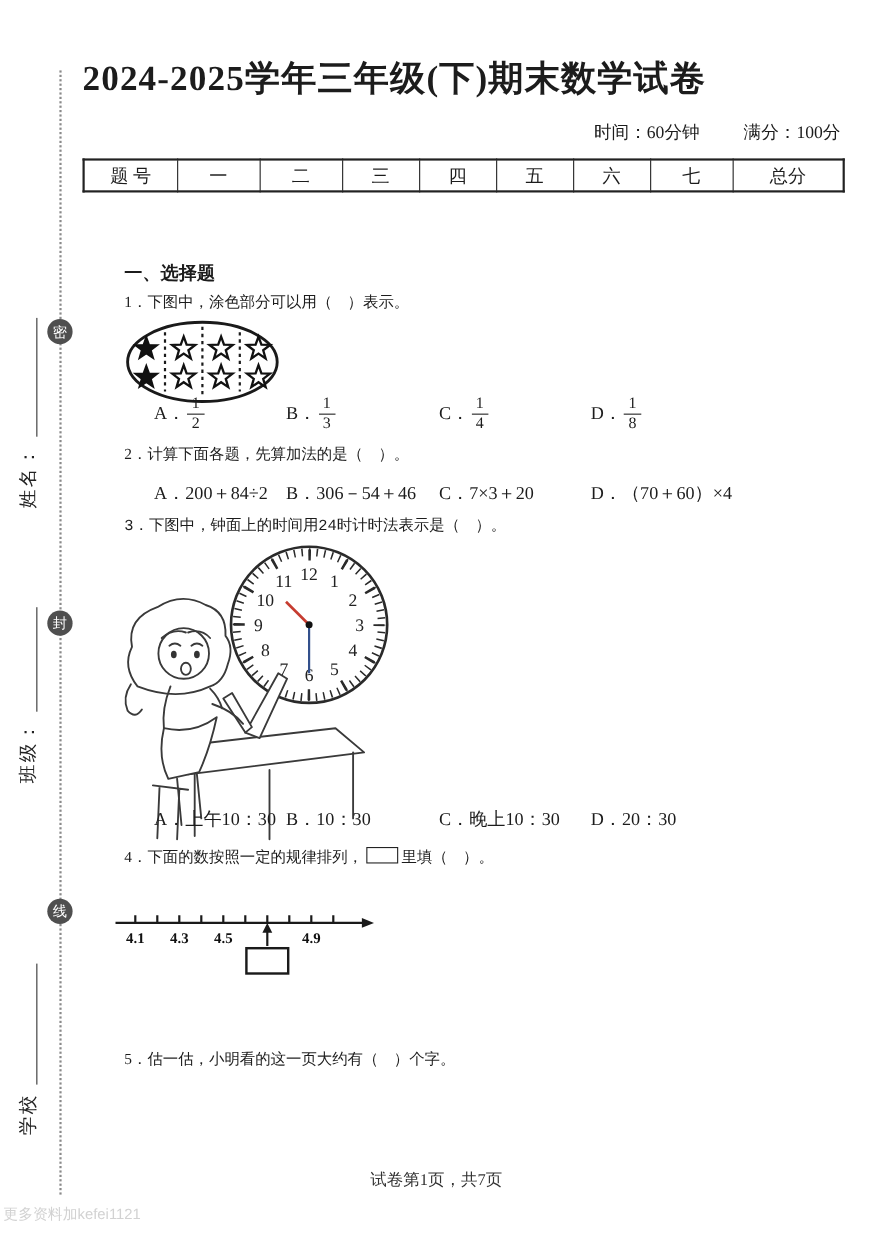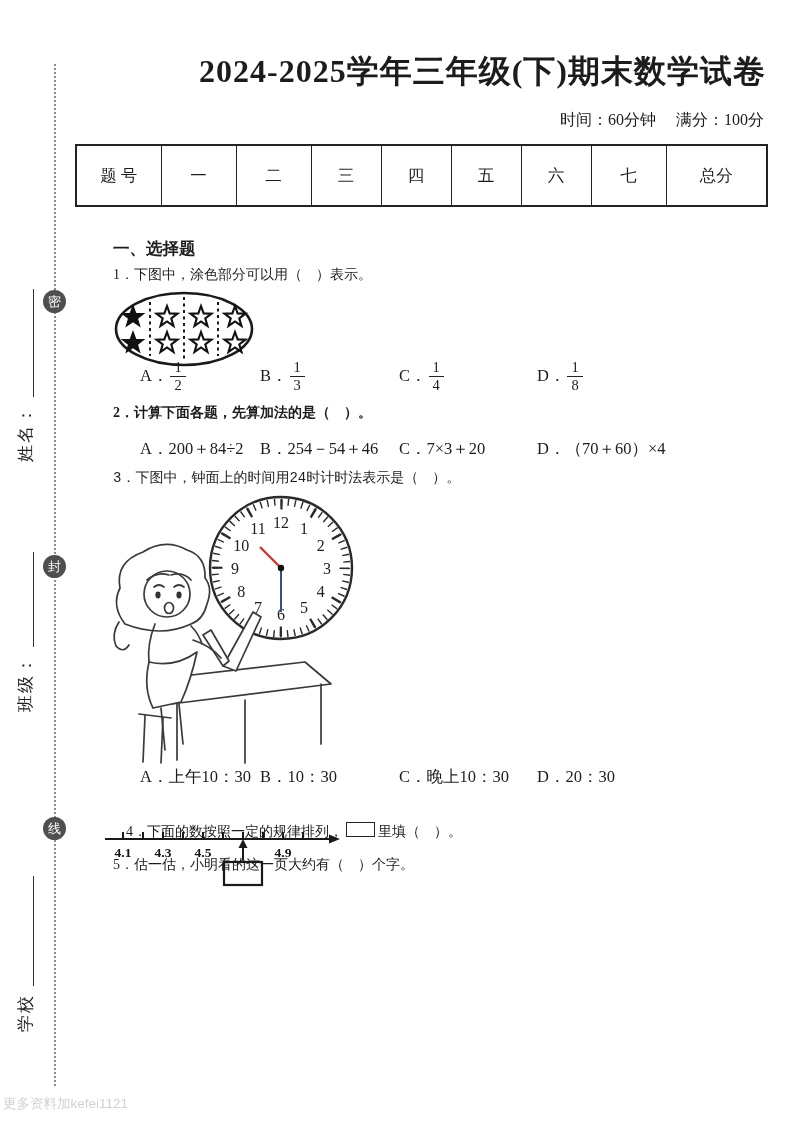--- a/index.html
+++ b/index.html
@@ -12,29 +12,29 @@
              border-left:2px dotted #8a8a8a;}
   .seal-badge{position:absolute;left:43px;width:23px;height:23px;border-radius:50%;
               background:#4f4f4f;color:#fff;font-size:13px;line-height:23px;text-align:center;}
   .v-label{position:absolute;transform:rotate(-90deg);transform-origin:0 0;
            white-space:nowrap;font-size:17px;letter-spacing:2px;height:24px;color:#222;}
   .blank-line{display:inline-block;border-bottom:1.6px solid #333;height:1.05em;
               vertical-align:-3px;margin-left:8px;}
 
   
   .content{position:absolute;left:75px;top:0;width:691px;height:1122px;}
-  .exam-title{position:absolute;left:0;top:50px;width:100%;text-align:right;
+  .exam-title{position:absolute;left:0;top:50px;width:100%;text-align:left;
               font-size:32px;font-weight:700;letter-spacing:1px;}
   .meta-line{position:absolute;right:2px;top:110px;font-size:16px;}
-  .meta-line .gap{margin-left:16px;}
+  .meta-line .gap{margin-left:36px;}
 
   table.score{position:absolute;left:0;top:144px;width:691px;border-collapse:collapse;
               border:2.5px solid #222;table-layout:fixed;}
   table.score td{border:1.6px solid #222;height:27px;text-align:center;
-                 font-size:16.5px;padding:16px;}
+                 font-size:16.5px;padding:0;}
 
   .sec-heading{position:absolute;left:38px;top:238px;font-size:16.5px;font-weight:700;}
   .q-text{position:absolute;left:38px;font-size:14px;white-space:nowrap;}
 
   .opts{position:absolute;left:65px;display:flex;font-size:16.5px;white-space:nowrap;}
   .opts>span:nth-child(1){width:120px;}
   .opts>span:nth-child(2){width:139px;}
   .opts>span:nth-child(3){width:138px;}
   .opts>span:nth-child(4){flex:1;}
 
@@ -136,24 +136,24 @@
       </g>
     </svg>
 
     <div class="opts" style="top:360px;">
       <span><span>A．</span><span class="frac"><span class="num">1</span><span class="den">2</span></span></span>
       <span><span>B．</span><span class="frac"><span class="num">1</span><span class="den">3</span></span></span>
       <span><span>C．</span><span class="frac"><span class="num">1</span><span class="den">4</span></span></span>
       <span><span>D．</span><span class="frac"><span class="num">1</span><span class="den">8</span></span></span>
     </div>
 
-    <div class="q-text" style="top:404px;font-weight:bold;">2．计算下面各题，先算加法的是（　）。</div>
+    <div class="q-text" style="top:404px;">2．计算下面各题，先算加法的是（　）。</div>
     <div class="opts" style="top:438px;">
       <span>A．200＋84÷2</span>
-      <span>B．254－54＋46</span>
+      <span>B．306－54＋46</span>
       <span>C．7×3＋20</span>
       <span>D．（70＋60）×4</span>
     </div>
 
     <div class="q-text" style="top:469px;font-family:Liberation Mono, monospace;">3．下图中，钟面上的时间用24时计时法表示是（　）。</div>
 
     <svg class="abs" style="left:28px;top:492px;" width="265" height="274" viewBox="0 0 265 274">
 
       <g transform="translate(178,76)">
         <circle r="71" fill="#fff" stroke="#2a2a2a" stroke-width="2.4"></circle>
@@ -195,28 +195,28 @@
         <path d="M16,130 Q8,142 13,154 Q20,162 26,153"></path>
         <path d="M52,132 Q44,152 46,170"></path>
         <path d="M88,134 Q96,142 99,152"></path>
         <path d="M90,148 Q108,154 118,166"></path>
         <path d="M46,170 Q40,196 50,216 L78,210 Q88,188 94,160 Q72,176 46,170 Z" fill="#fff"></path>
         <path d="M58,216 L62,258 M76,212 L80,252"></path>
         <path d="M36,222 L68,226 M42,224 L40,270 M60,226 L58,271"></path>
       </g>
     </svg>
 
-    <div class="opts" style="top:766px;">
+    <div class="opts" style="top:734px;">
       <span>A．上午10：30</span>
       <span>B．10：30</span>
       <span>C．晚上10：30</span>
       <span>D．20：30</span>
     </div>
 
-    <div class="q-text" style="top:822px;margin-left:13px;">
+    <div class="q-text" style="top:770px;">
       <span>4．下面的数按照一定的规律排列，</span><span class="inline-box"></span><span>里填（　）。</span>
     </div>
 
     <svg class="abs" style="left:28px;top:826px;" width="245" height="62" viewBox="0 0 245 62">
       <g stroke="#1a1a1a" stroke-width="2">
         <line x1="2" y1="13" x2="230" y2="13"></line>
         <line x1="20" y1="6" x2="20" y2="13"></line>
           <line x1="40" y1="6" x2="40" y2="13"></line>
         <line x1="60" y1="6" x2="60" y2="13"></line>
           <line x1="80" y1="6" x2="80" y2="13"></line>
@@ -233,17 +233,18 @@
         <text x="60" y="31">4.3</text>
         <text x="100" y="31">4.5</text>
         <text x="180" y="31">4.9</text>
       </g>
       <line x1="140" y1="34" x2="140" y2="18" stroke="#1a1a1a" stroke-width="2"></line>
       <polygon points="140,13 135.5,22 144.5,22" fill="#1a1a1a"></polygon>
       <rect x="121" y="36" width="38" height="23" fill="#fff" stroke="#1a1a1a" stroke-width="2.2"></rect>
     </svg>
 
 
-    <div class="q-text" style="top:856px;">5．估一估，小明看的这一页大约有（　）个字。</div>
-  </div>
-
+    <div class="q-text" style="top:954px;">5．估一估，小明看的这一页大约有（　）个字。</div>
+  </div>
+
+  <div class="footer">试卷第1页，共7页</div>
   <div class="watermark">更多资料加kefei1121</div>
 </div>
 
 </body></html>

